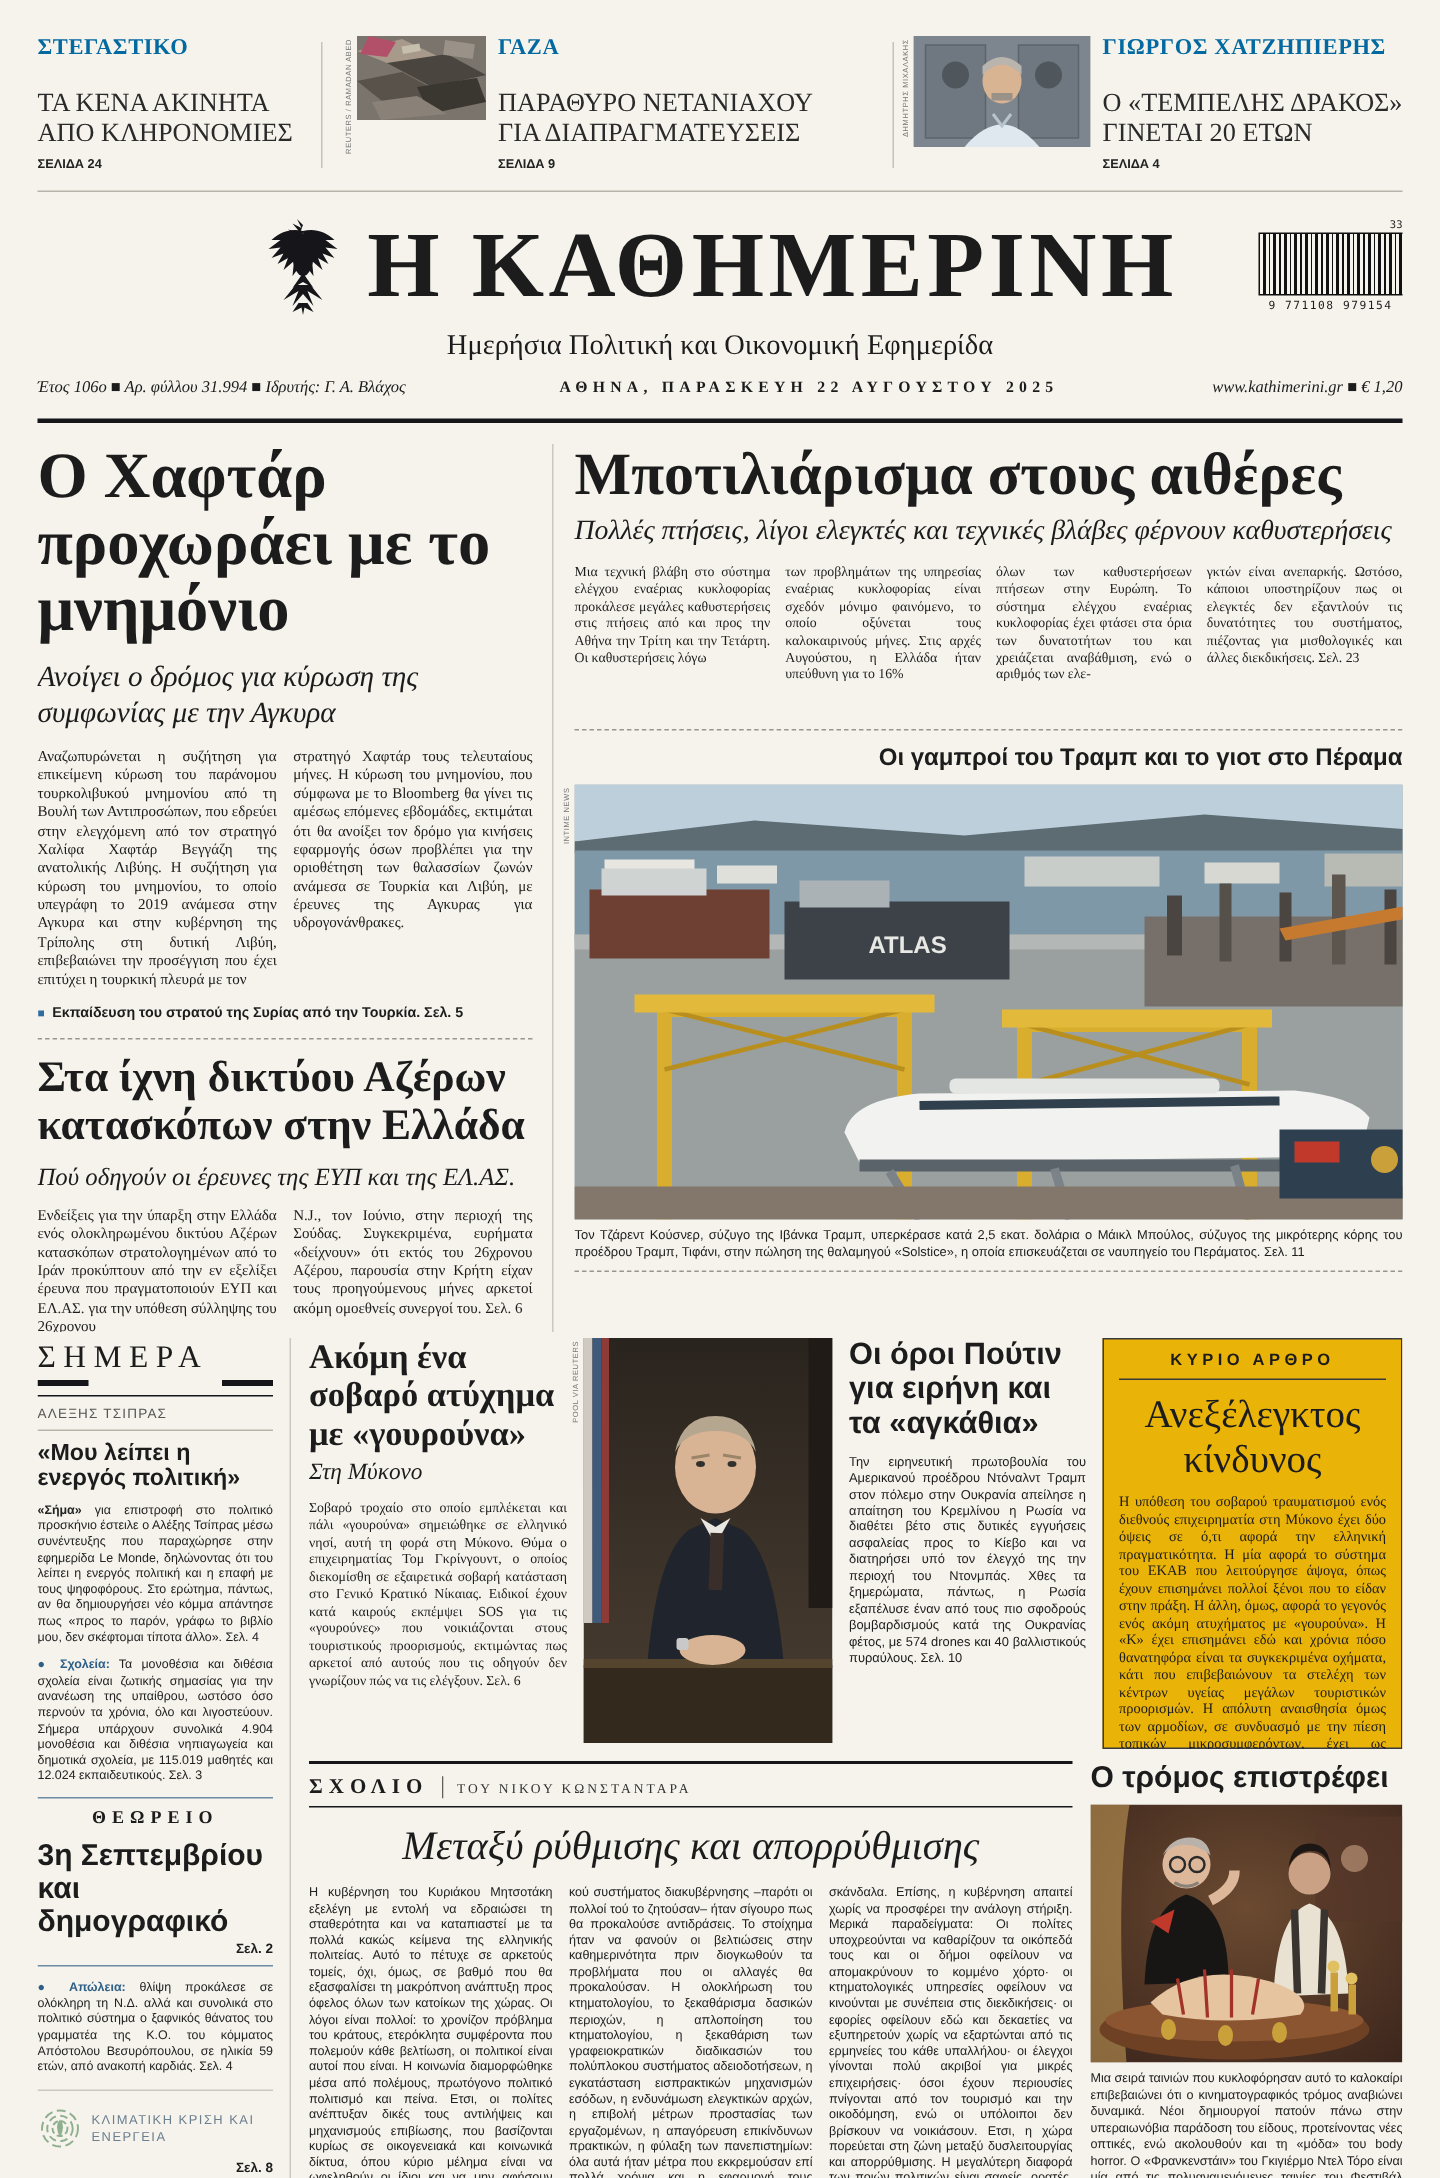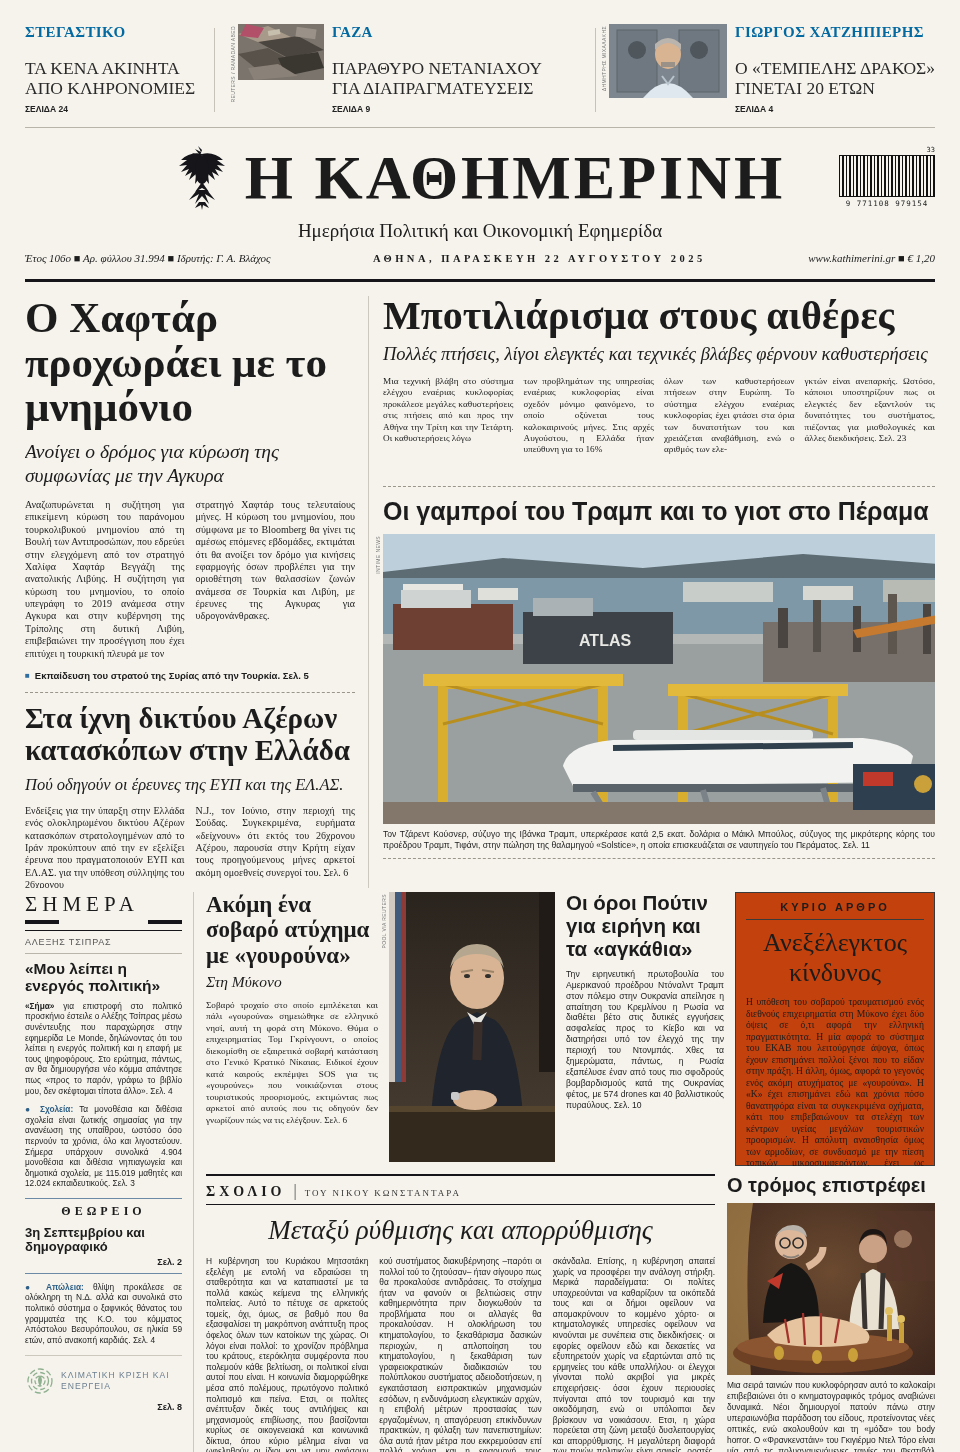--- a/index.html
+++ b/index.html
@@ -43,59 +43,59 @@
   .rel{display:flex;gap:5px;margin:10px 0 2px 0;font-family:"Liberation Sans",sans-serif;
     font-size:9.5px;font-weight:bold;line-height:1.25;}
   .rel .sq{color:#2e6da0;font-size:8px;line-height:1.5;}
   .dashes{border:none;border-top:1px dashed #9a968c;margin:10px 0;}
   .h-spy{font-size:29px;font-weight:bold;line-height:1.1;margin:2px 0 8px 0;}
   .h-spy-sub{font-size:16.5px;font-style:italic;margin:0 0 10px 0;}
   .h-air{font-size:40px;font-weight:bold;line-height:1;margin:0 0 8px 0;}
   .h-air-sub{font-size:18.5px;font-style:italic;margin:0 0 11px 0;}
   .aircols{display:flex;gap:10px;font-size:9.2px;line-height:1.24;text-align:justify;height:100px;overflow:hidden;}
   .aircols .bc{flex:1;min-width:0;}
-  .perama-title{font-family:"Liberation Sans",sans-serif;font-size:25px;font-weight:bold;
-    text-align:left;margin:4px 0 8px 0;}
+  .perama-title{font-family:"Liberation Sans",sans-serif;font-size:16px;font-weight:bold;
+    text-align:right;margin:4px 0 8px 0;}
   .bigphoto{position:relative;}
   .caption{font-family:"Liberation Sans",sans-serif;font-size:8.6px;line-height:1.3;
     text-align:justify;margin-top:5px;}
   
   .lowergrid{display:flex;gap:12px;margin-top:4px;height:612px;overflow:hidden;}
   .simera{width:157px;border-right:1px solid #ccc8be;padding-right:11px;
     font-family:"Liberation Sans",sans-serif;}
   .sim-title{font-size:21px;letter-spacing:5px;text-align:left;font-family:"Liberation Serif",serif;}
   .sim-bars{display:flex;justify-content:space-between;margin:3px 0 6px 0;}
   .sim-bars span{display:block;width:34px;height:4px;background:#15151a;}
   .sim-rule{border:none;border-top:1px solid #15151a;margin:6px 0;}
   .sim-kicker{font-size:9px;letter-spacing:.8px;color:#555;margin:2px 0 4px 0;}
   .sim-h{font-size:15.5px;font-weight:bold;line-height:1.12;margin:4px 0 6px 0;}
   .sim-txt{font-size:8.3px;line-height:1.28;text-align:justify;color:#222;}
   .sim-item{margin-top:8px;}
   .dot-b{font-weight:bold;}
   .theoreio{margin-top:9px;border-top:1.5px solid #6c8aa5;padding-top:5px;}
   .theo-label{font-family:"Liberation Serif",serif;font-size:12px;font-weight:bold;
     letter-spacing:4px;text-align:center;}
-  .theo-h{font-size:13px;font-weight:bold;line-height:1.1;margin:7px 0 2px 0;}
+  .theo-h{font-size:20px;font-weight:bold;line-height:1.1;margin:7px 0 2px 0;}
   .theo-page{font-size:9px;font-weight:bold;text-align:right;}
   .theo-bot{border:none;border-top:1.5px solid #6c8aa5;margin:6px 0 2px 0;}
   .climate{margin-top:10px;border-top:1px solid #ccc8be;padding-top:10px;}
   .clim-row{display:flex;align-items:center;gap:6px;}
   .clim-label{font-size:8.6px;letter-spacing:1px;color:#6c7f90;line-height:1.3;}
   .clim-page{font-size:9px;font-weight:bold;text-align:right;margin-top:6px;}
   .lg-right{flex:1;min-width:0;display:flex;flex-direction:column;}
   .midband{display:flex;gap:11px;height:276px;overflow:hidden;}
   .myk{width:172px;}
   .h-myk{font-size:23px;font-weight:bold;line-height:1.1;margin:0 0 5px 0;}
   .h-myk-sub{font-size:15.5px;font-style:italic;margin:0 0 9px 0;}
   .myk-txt{font-size:9.2px;line-height:1.25;text-align:justify;}
   .putinph{width:166px;position:relative;}
   .putinstory{width:158px;font-family:"Liberation Sans",sans-serif;}
   .h-putin{font-size:20.5px;font-weight:bold;line-height:1.12;margin:0 0 8px 0;}
   .putin-txt{font-size:8.6px;line-height:1.27;text-align:justify;}
-  .kyrio{flex:1;border:1px solid #3a3a3a;padding:8px 10px;background:#c2410c;}
+  .kyrio{flex:1;border:1px solid #3a3a3a;padding:8px 10px;background:#eab308;}
   .ky-label{font-family:"Liberation Sans",sans-serif;font-size:11px;font-weight:bold;
     letter-spacing:3px;text-align:center;border-bottom:1px solid #3a3a3a;padding-bottom:6px;}
   .ky-h{font-size:26px;text-align:center;margin:8px 0 8px 0;font-weight:500;}
   .ky-txt{font-size:9.6px;line-height:1.2;text-align:justify;font-weight:500;}
   .botband{display:flex;gap:12px;margin-top:8px;flex:1;}
   .sxolio{flex:1;min-width:0;border-top:2.5px solid #15151a;padding-top:4px;}
   .sx-head{display:flex;justify-content:flex-start;align-items:baseline;gap:8px;
     border-bottom:1px solid #15151a;padding:2px 0 4px 0;}
   .sx-label{font-size:14px;font-weight:bold;letter-spacing:4px;}
   .sx-author{font-size:9px;letter-spacing:2px;color:#333;}

